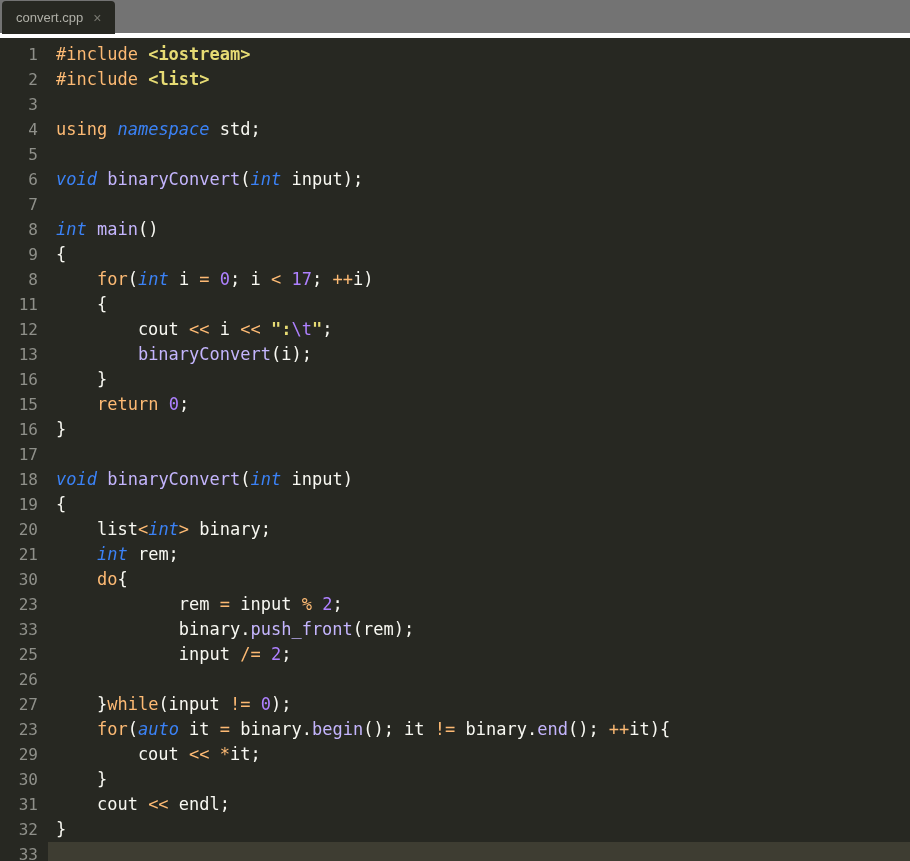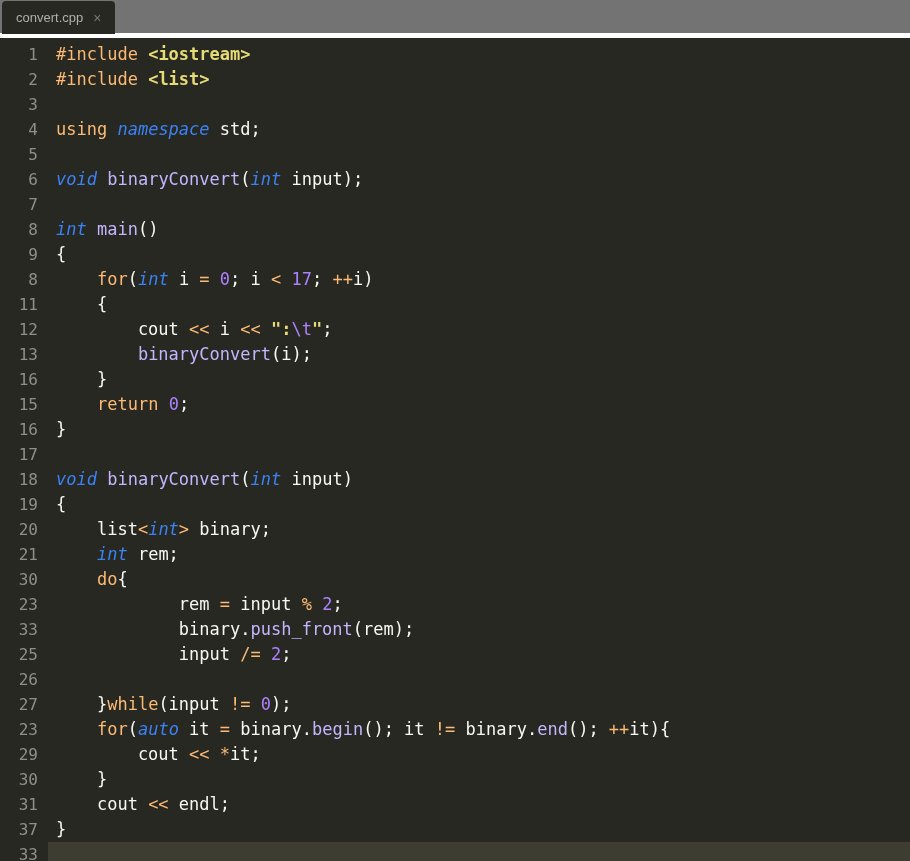--- a/index.html
+++ b/index.html
@@ -111,17 +111,17 @@
       <div>30</div>
       <div>23</div>
       <div>33</div>
       <div>25</div>
       <div>26</div>
       <div>27</div>
       <div>23</div>
       <div>29</div>
       <div>30</div>
       <div>31</div>
-      <div>37</div>
+      <div>32</div>
       <div>33</div>
     </div>
   <div class="code" id="code"><div class="line"><span class="k-red">#include</span><span class="k-white"> </span><span class="k-yellow">&lt;iostream&gt;</span></div><div class="line"><span class="k-red">#include</span><span class="k-white"> </span><span class="k-yellow">&lt;list&gt;</span></div><div class="line">&nbsp;</div><div class="line"><span class="k-red">using</span><span class="k-white"> </span><span class="k-blue">namespace</span><span class="k-white"> std;</span></div><div class="line">&nbsp;</div><div class="line"><span class="k-blue">void</span><span class="k-white"> </span><span class="k-green">binaryConvert</span><span class="k-white">(</span><span class="k-blue">int</span><span class="k-white"> input);</span></div><div class="line">&nbsp;</div><div class="line"><span class="k-blue">int</span><span class="k-white"> </span><span class="k-green">main</span><span class="k-white">()</span></div><div class="line"><span class="k-white">{</span></div><div class="line"><span class="k-white">    </span><span class="k-red">for</span><span class="k-white">(</span><span class="k-blue">int</span><span class="k-white"> i </span><span class="k-red">=</span><span class="k-white"> </span><span class="k-purple">0</span><span class="k-white">; i </span><span class="k-red">&lt;</span><span class="k-white"> </span><span class="k-purple">17</span><span class="k-white">; </span><span class="k-red">++</span><span class="k-white">i)</span></div><div class="line"><span class="k-white">    {</span></div><div class="line"><span class="k-white">        cout </span><span class="k-red">&lt;&lt;</span><span class="k-white"> i </span><span class="k-red">&lt;&lt;</span><span class="k-white"> </span><span class="k-yellow">":</span><span class="k-purple">\t</span><span class="k-yellow">"</span><span class="k-white">;</span></div><div class="line"><span class="k-white">        </span><span class="k-green">binaryConvert</span><span class="k-white">(i);</span></div><div class="line"><span class="k-white">    }</span></div><div class="line"><span class="k-white">    </span><span class="k-red">return</span><span class="k-white"> </span><span class="k-purple">0</span><span class="k-white">;</span></div><div class="line"><span class="k-white">}</span></div><div class="line">&nbsp;</div><div class="line"><span class="k-blue">void</span><span class="k-white"> </span><span class="k-green">binaryConvert</span><span class="k-white">(</span><span class="k-blue">int</span><span class="k-white"> input)</span></div><div class="line"><span class="k-white">{</span></div><div class="line"><span class="k-white">    list</span><span class="k-red">&lt;</span><span class="k-blue">int</span><span class="k-red">&gt;</span><span class="k-white"> binary;</span></div><div class="line"><span class="k-white">    </span><span class="k-blue">int</span><span class="k-white"> rem;</span></div><div class="line"><span class="k-white">    </span><span class="k-red">do</span><span class="k-white">{</span></div><div class="line"><span class="k-white">            rem </span><span class="k-red">=</span><span class="k-white"> input </span><span class="k-red">%</span><span class="k-white"> </span><span class="k-purple">2</span><span class="k-white">;</span></div><div class="line"><span class="k-white">            binary.</span><span class="k-green">push_front</span><span class="k-white">(rem);</span></div><div class="line"><span class="k-white">            input </span><span class="k-red">/=</span><span class="k-white"> </span><span class="k-purple">2</span><span class="k-white">;</span></div><div class="line">&nbsp;</div><div class="line"><span class="k-white">    }</span><span class="k-red">while</span><span class="k-white">(input </span><span class="k-red">!=</span><span class="k-white"> </span><span class="k-purple">0</span><span class="k-white">);</span></div><div class="line"><span class="k-white">    </span><span class="k-red">for</span><span class="k-white">(</span><span class="k-blue">auto</span><span class="k-white"> it </span><span class="k-red">=</span><span class="k-white"> binary.</span><span class="k-green">begin</span><span class="k-white">(); it </span><span class="k-red">!=</span><span class="k-white"> binary.</span><span class="k-green">end</span><span class="k-white">(); </span><span class="k-red">++</span><span class="k-white">it){</span></div><div class="line"><span class="k-white">        cout </span><span class="k-red">&lt;&lt;</span><span class="k-white"> </span><span class="k-red">*</span><span class="k-white">it;</span></div><div class="line"><span class="k-white">    }</span></div><div class="line"><span class="k-white">    cout </span><span class="k-red">&lt;&lt;</span><span class="k-white"> endl;</span></div><div class="line"><span class="k-white">}</span></div><div class="line current">&nbsp;</div></div>
 </div>
 
 </body></html>

